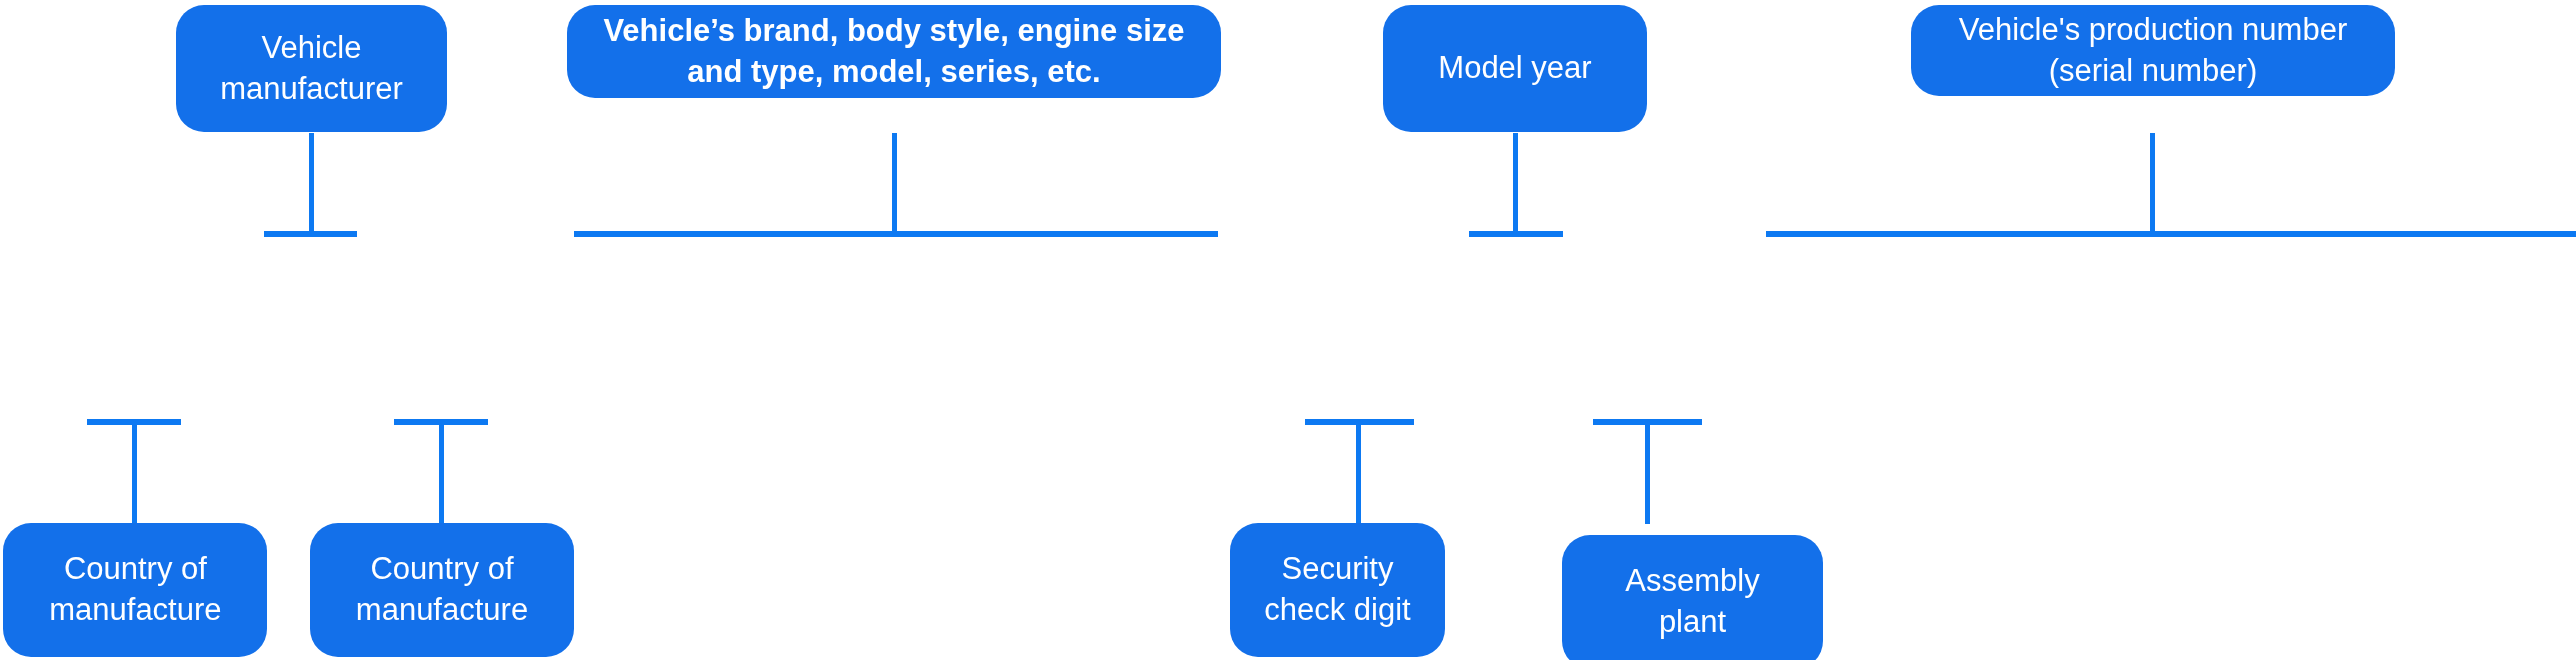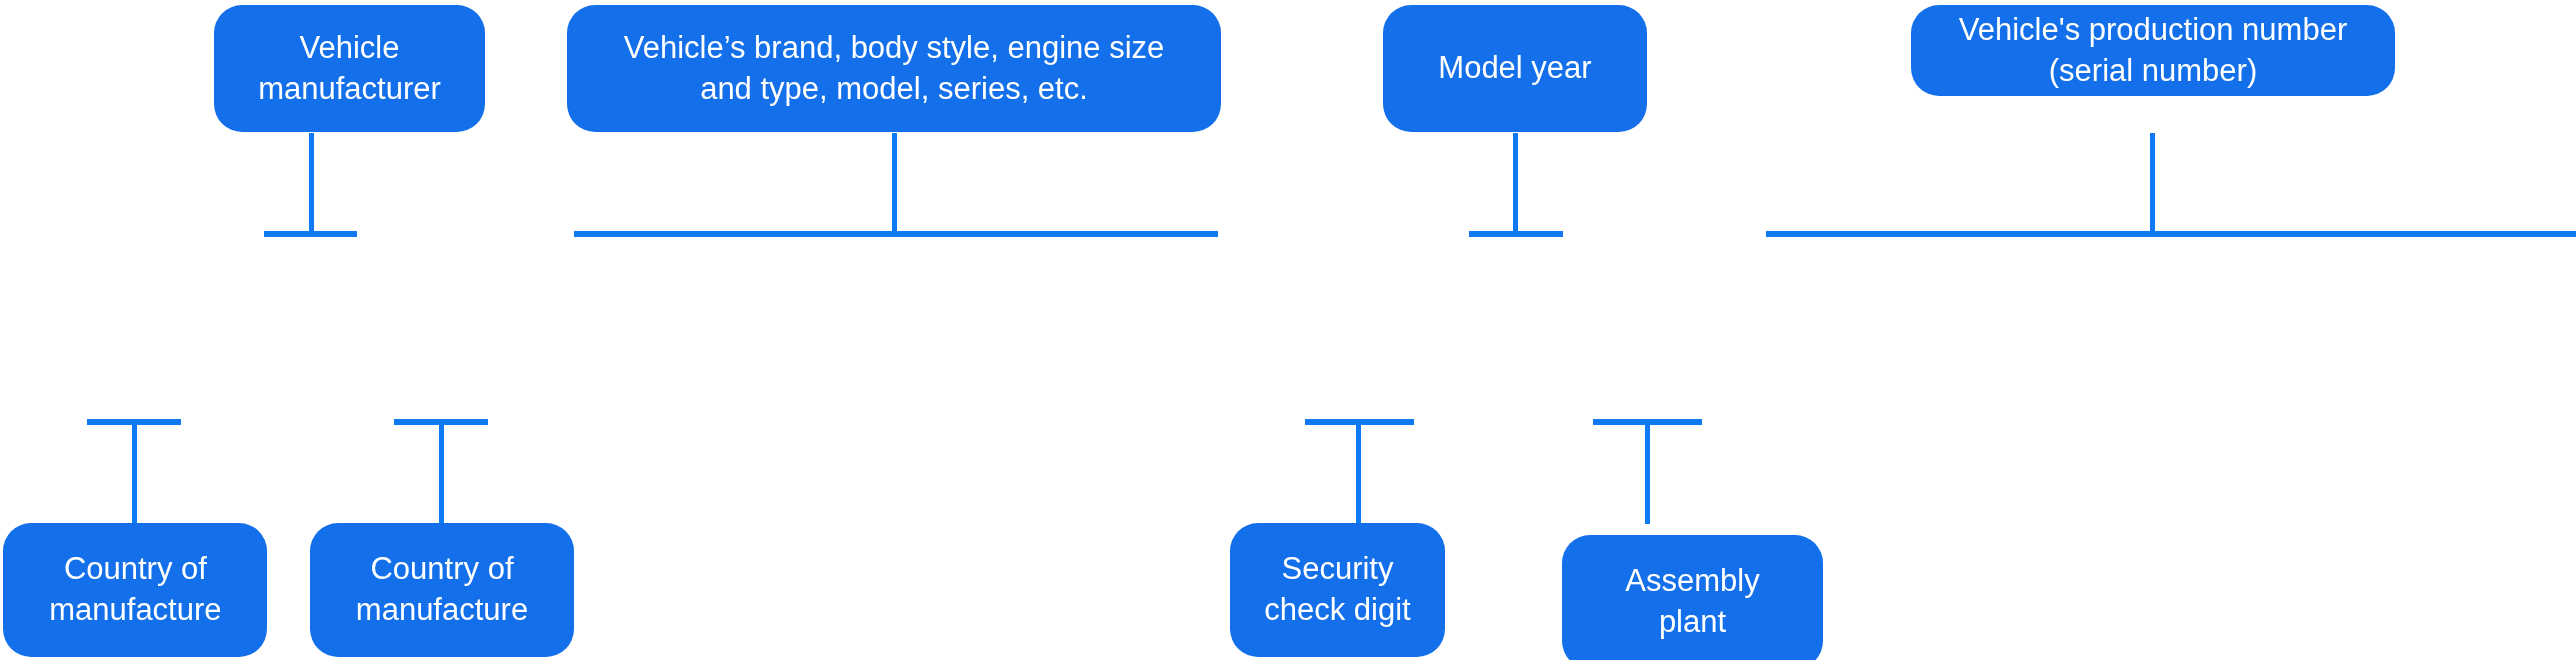--- a/index.html
+++ b/index.html
@@ -34,22 +34,22 @@
     width: 4.7px;
     background: #0D79F2;
   }
   .bar {
     position: absolute;
     height: 6px;
     background: #0D79F2;
   }
 
   
-  .b1 { left: 176px;  top: 5.4px; width: 271px; height: 127px; margin-left: 38px; }
-  .b2 { left: 567px;  top: 5.4px; width: 654px; height: 127px; }
+  .b1 { left: 176px;  top: 5.4px; width: 271px; height: 127px; }
+  .b2 { left: 567px;  top: 5.4px; width: 654px; height: 93px; font-weight: bold; }
   .b3 { left: 1383px; top: 5.4px; width: 264px; height: 127px; }
   .b4 { left: 1911px; top: 5.4px; width: 484px; height: 91px; }
 
   
   .s1 { left: 309px;  top: 133px; height: 99px; }
   .s2 { left: 892px; top: 133px; height: 99px; }
   .s3 { left: 1513px; top: 133px; height: 99px; }
   .s4 { left: 2150px; top: 133px; height: 99px; }
 
   

